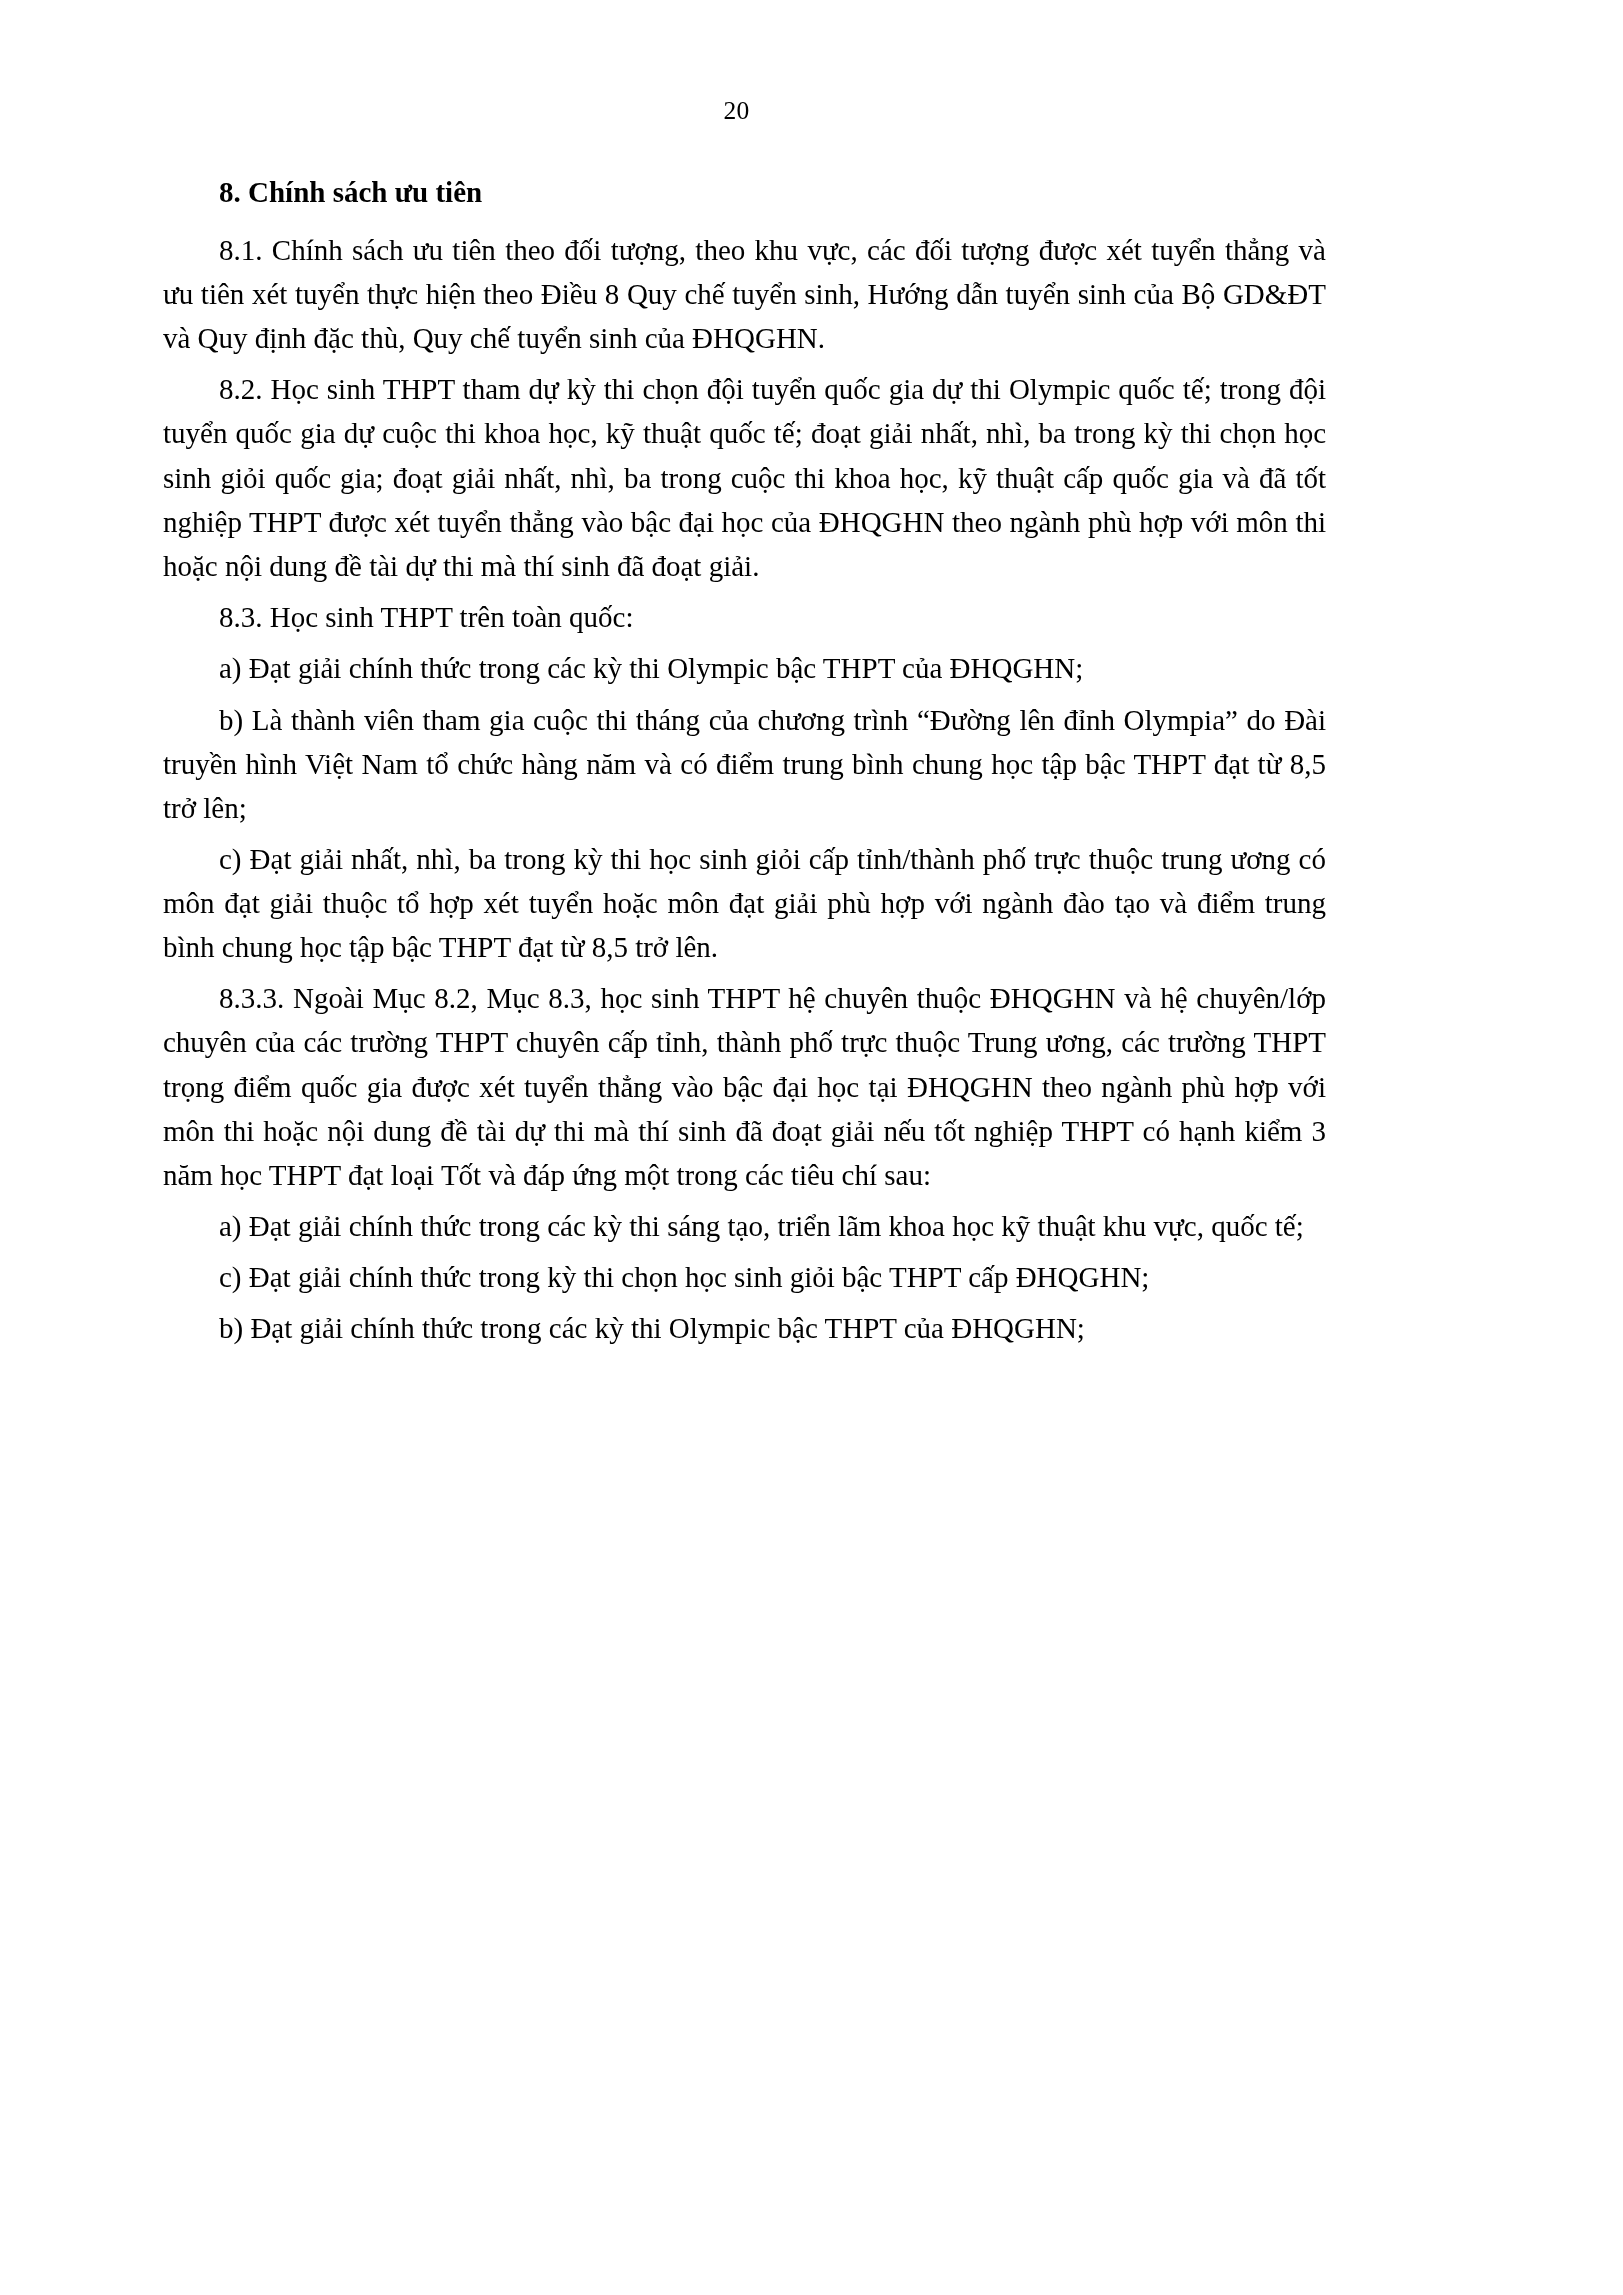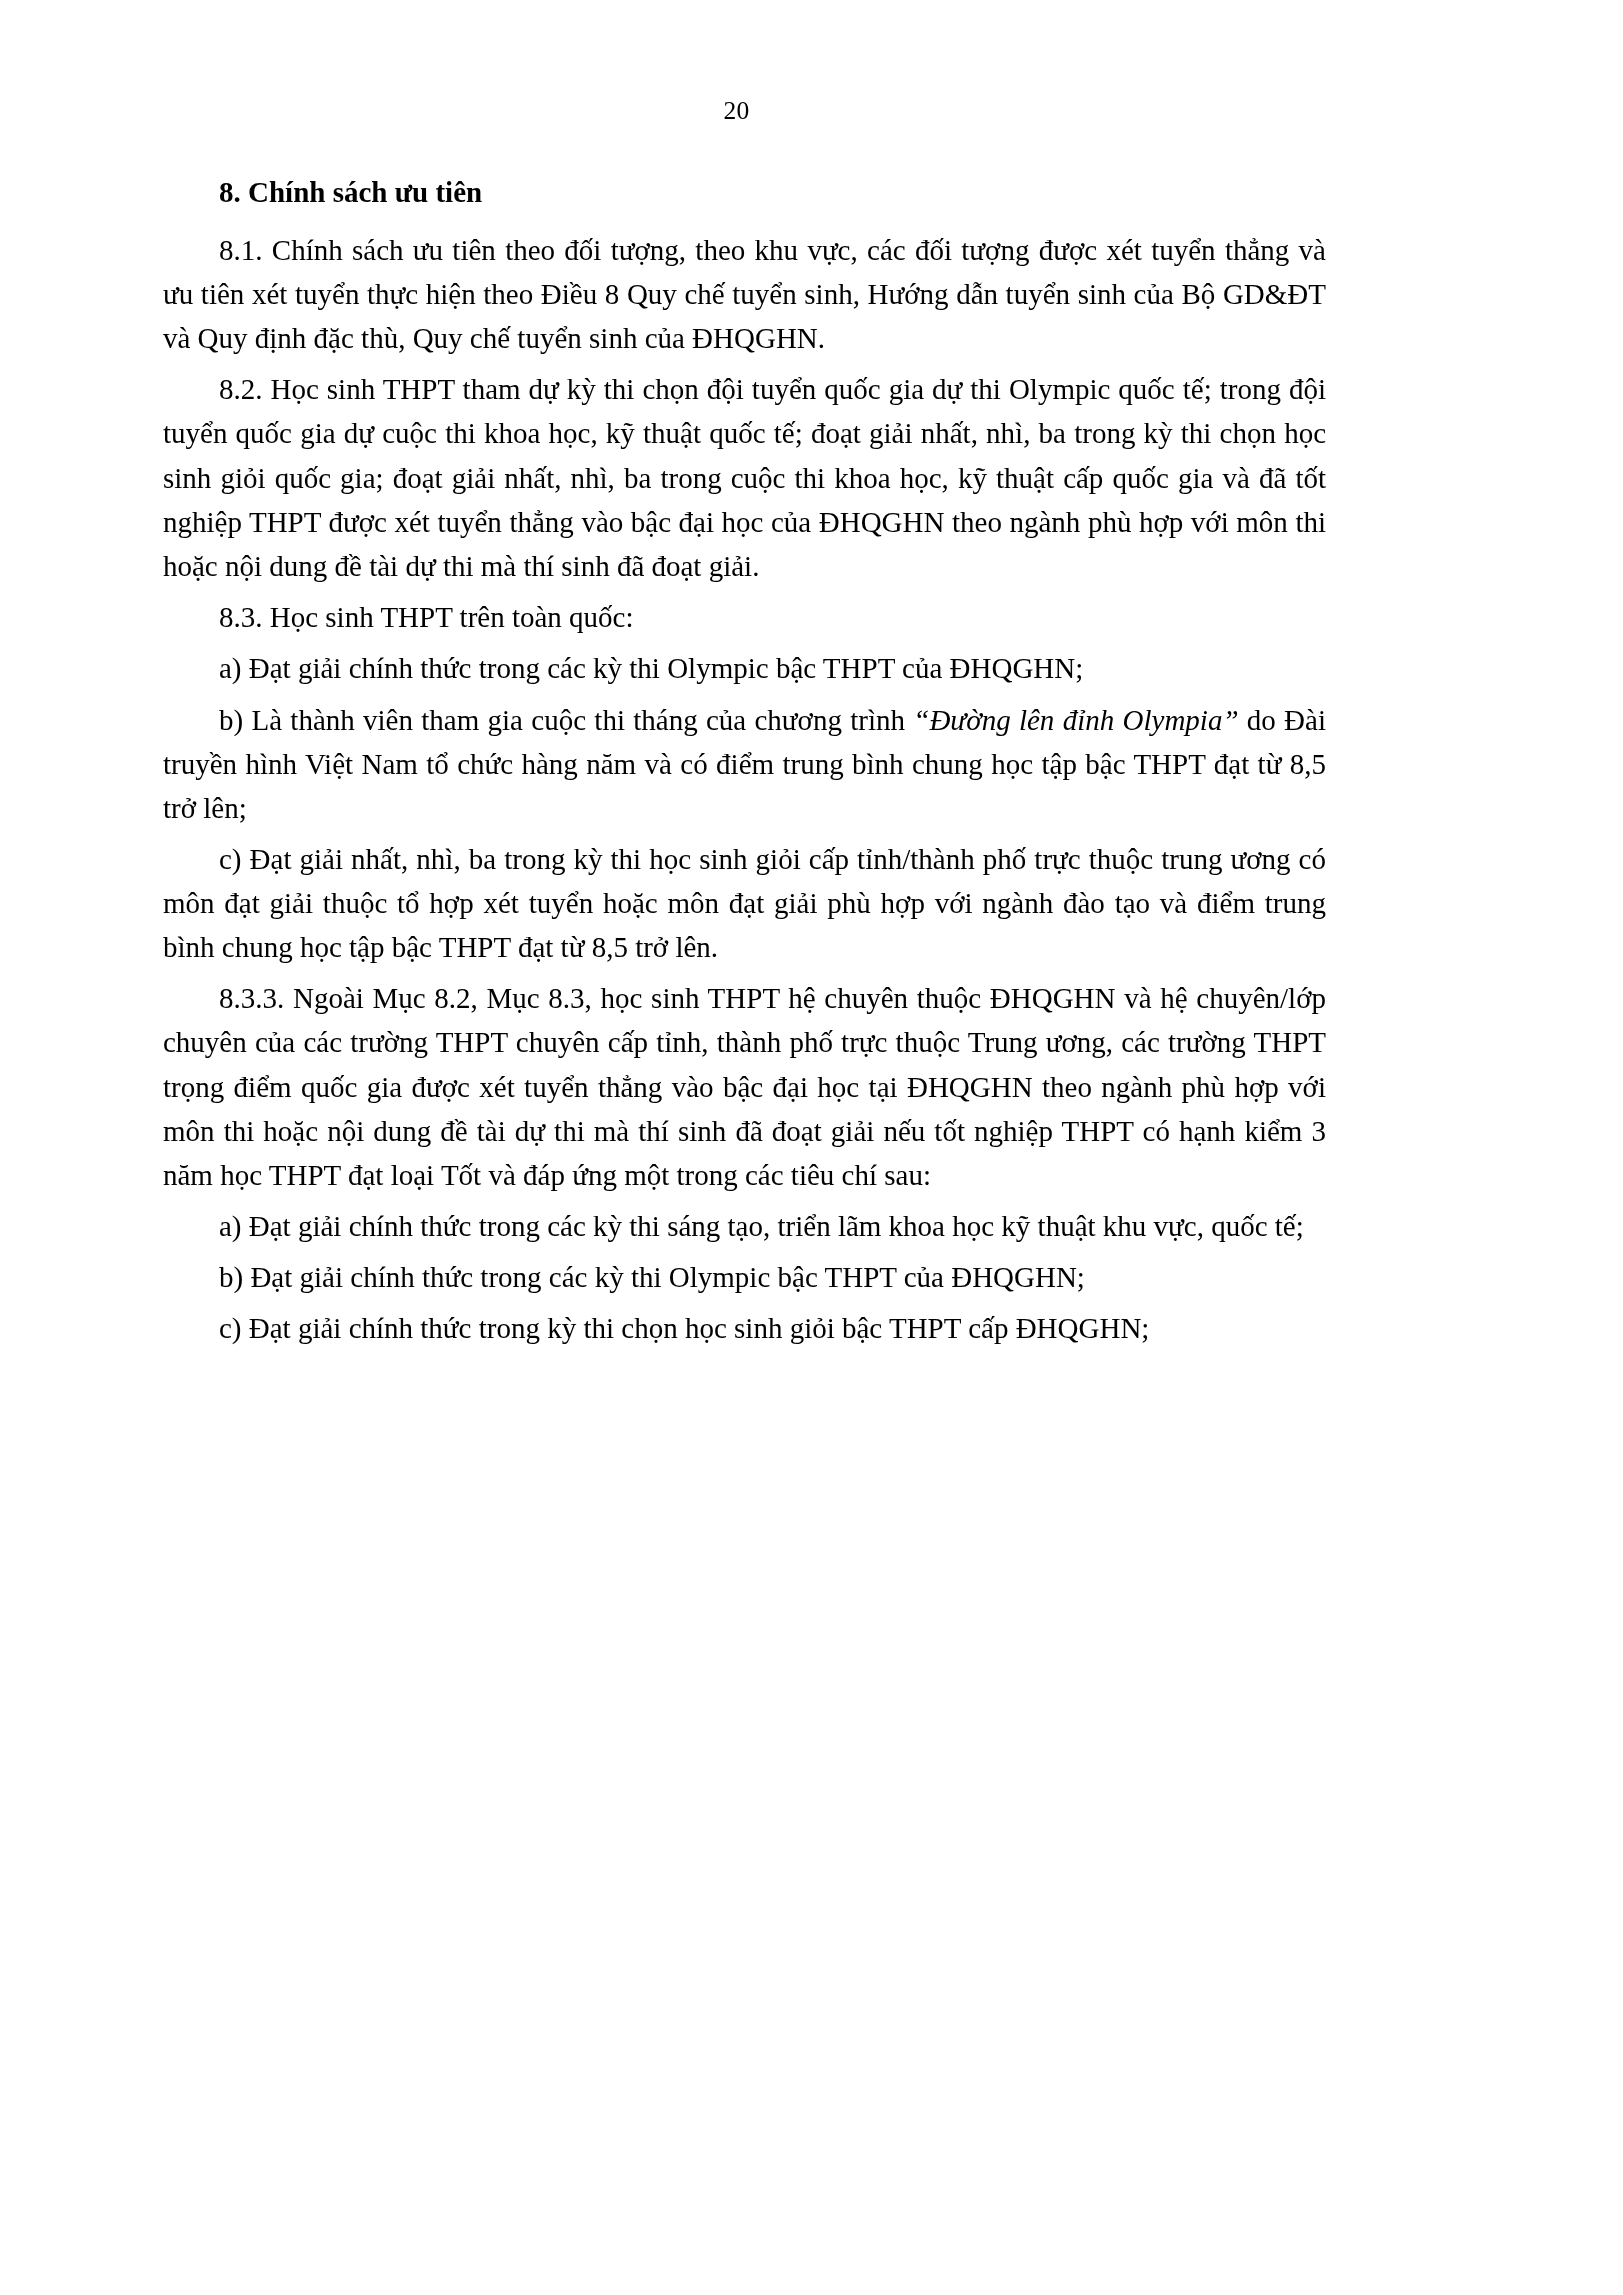--- a/index.html
+++ b/index.html
@@ -38,21 +38,20 @@
   p {
     margin: 0 0 7.2px 0;
     text-indent: 56px;
   }
   .heading {
     font-weight: bold;
     text-indent: 56px;
     margin-bottom: 14.4px;
   }
   .italic {
-    font-style: italic;
   }
   .block-italic {
     font-style: italic;
   }
 </style>
 </head>
 <body>
 
 <div class="page">
 
@@ -74,19 +73,19 @@
     <p><span>b) Là thành viên tham gia cuộc thi tháng của chương trình </span><span class="italic">“Đường lên đỉnh Olympia”</span><span> do Đài truyền hình Việt Nam tổ chức hàng năm và có điểm trung bình chung học tập bậc THPT đạt từ 8,5 trở lên;</span></p>
 
     <p>c) Đạt giải nhất, nhì, ba trong kỳ thi học sinh giỏi cấp tỉnh/thành phố trực thuộc trung ương có môn đạt giải thuộc tổ hợp xét tuyển hoặc môn đạt giải phù hợp với ngành đào tạo và điểm trung bình chung học tập bậc THPT đạt từ 8,5 trở lên.</p>
 
 
 
     <p>8.3.3. Ngoài Mục 8.2, Mục 8.3, học sinh THPT hệ chuyên thuộc ĐHQGHN và hệ chuyên/lớp chuyên của các trường THPT chuyên cấp tỉnh, thành phố trực thuộc Trung ương, các trường THPT trọng điểm quốc gia được xét tuyển thẳng vào bậc đại học tại ĐHQGHN theo ngành phù hợp với môn thi hoặc nội dung đề tài dự thi mà thí sinh đã đoạt giải nếu tốt nghiệp THPT có hạnh kiểm 3 năm học THPT đạt loại Tốt và đáp ứng một trong các tiêu chí sau:</p>
 
     <p>a) Đạt giải chính thức trong các kỳ thi sáng tạo, triển lãm khoa học kỹ thuật khu vực, quốc tế;</p>
 
+    <p>c) Đạt giải chính thức trong kỳ thi chọn học sinh giỏi bậc THPT cấp ĐHQGHN;</p>
+
     <p>b) Đạt giải chính thức trong các kỳ thi Olympic bậc THPT của ĐHQGHN;</p>
-
-    <p>c) Đạt giải chính thức trong kỳ thi chọn học sinh giỏi bậc THPT cấp ĐHQGHN;</p>
 
   </div>
 </div>
 
 
 </body></html>

